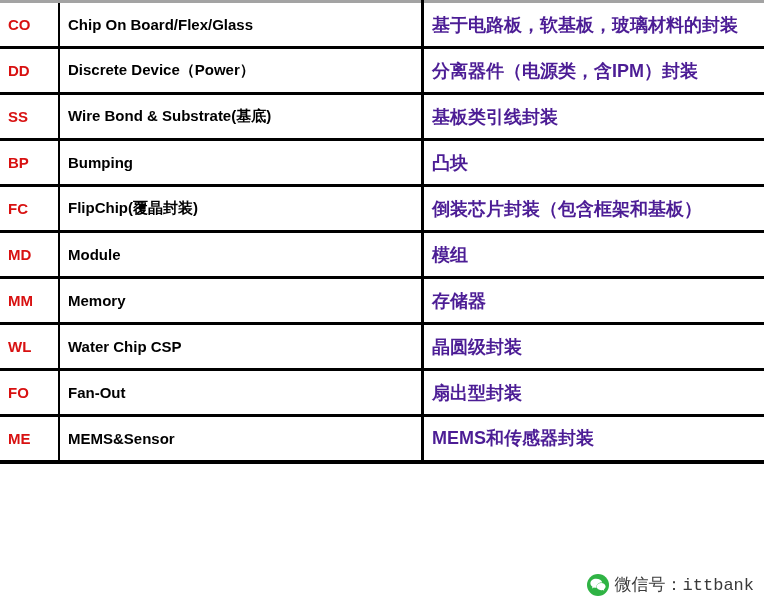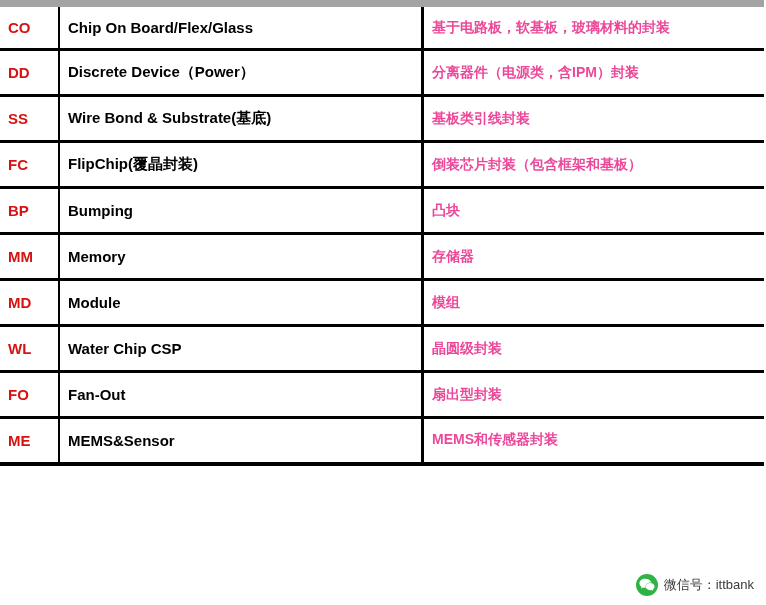--- a/index.html
+++ b/index.html
@@ -48,28 +48,28 @@
   }
   td.name-cell {
     width: 345px;
     color: #000000;
     font-weight: bold;
     font-size: 15px;
     border-right: 3px solid #000000;
     padding-left: 9px;
   }
   td.desc-cell {
-    color: #ec4899;
+    color: #4c1d95;
     font-weight: bold;
-    font-size: 14px;
+    font-size: 18px;
     padding-left: 9px;
   }
   
   table.pkg-table tr:first-child td {
-    border-top: 7px solid #a3a3a3;
+    border-top: 3px solid #a3a3a3;
   }
   table.pkg-table tr:last-child td {
     border-bottom: 4px solid #000000;
   }
 
   .watermark {
     position: absolute;
     right: 6px;
     bottom: 6px;
     display: flex;
@@ -83,23 +83,23 @@
     width: 22px;
     height: 22px;
     border-radius: 50%;
     background: #2fb344;
     display: inline-flex;
     align-items: center;
     justify-content: center;
   }
   .wechat-icon svg { display: block; }
   .watermark-text {
-    font-size: 13px;
+    font-size: 17px;
     color: #3a3a3a;
-    font-family: Liberation Sans, sans-serif;
+    font-family: Liberation Mono, monospace;
     white-space: nowrap;
   }
 </style>
 </head>
 <body>
 
 <div class="page">
 
   <table class="pkg-table">
     <tbody>
@@ -112,38 +112,38 @@
         <td class="code-cell">DD</td>
         <td class="name-cell">Discrete Device（Power）</td>
         <td class="desc-cell">分离器件（电源类，含IPM）封装</td>
       </tr>
       <tr>
         <td class="code-cell">SS</td>
         <td class="name-cell">Wire Bond &amp; Substrate(基底)</td>
         <td class="desc-cell">基板类引线封装</td>
       </tr>
       <tr>
+        <td class="code-cell">BP</td>
+        <td class="name-cell">Bumping</td>
+        <td class="desc-cell">凸块</td>
+      </tr>
+      <tr>
         <td class="code-cell">FC</td>
         <td class="name-cell">FlipChip(覆晶封装)</td>
         <td class="desc-cell">倒装芯片封装（包含框架和基板）</td>
       </tr>
       <tr>
-        <td class="code-cell">BP</td>
-        <td class="name-cell">Bumping</td>
-        <td class="desc-cell">凸块</td>
+        <td class="code-cell">MD</td>
+        <td class="name-cell">Module</td>
+        <td class="desc-cell">模组</td>
       </tr>
       <tr>
         <td class="code-cell">MM</td>
         <td class="name-cell">Memory</td>
         <td class="desc-cell">存储器</td>
-      </tr>
-      <tr>
-        <td class="code-cell">MD</td>
-        <td class="name-cell">Module</td>
-        <td class="desc-cell">模组</td>
       </tr>
       <tr>
         <td class="code-cell">WL</td>
         <td class="name-cell">Water Chip CSP</td>
         <td class="desc-cell">晶圆级封装</td>
       </tr>
       <tr>
         <td class="code-cell">FO</td>
         <td class="name-cell">Fan-Out</td>
         <td class="desc-cell">扇出型封装</td>

